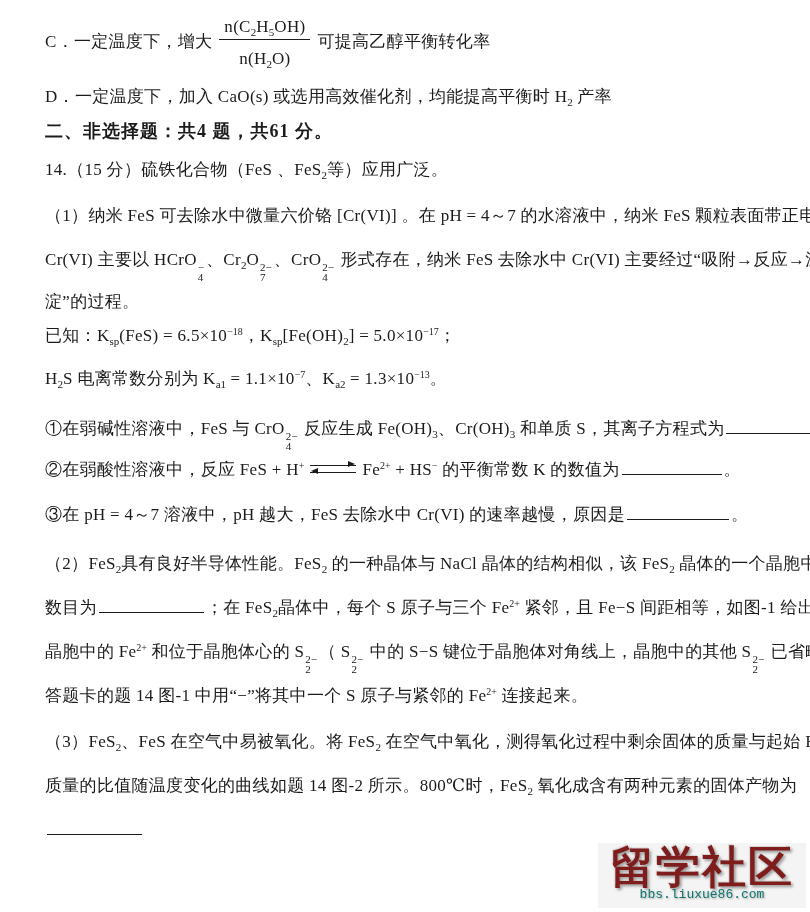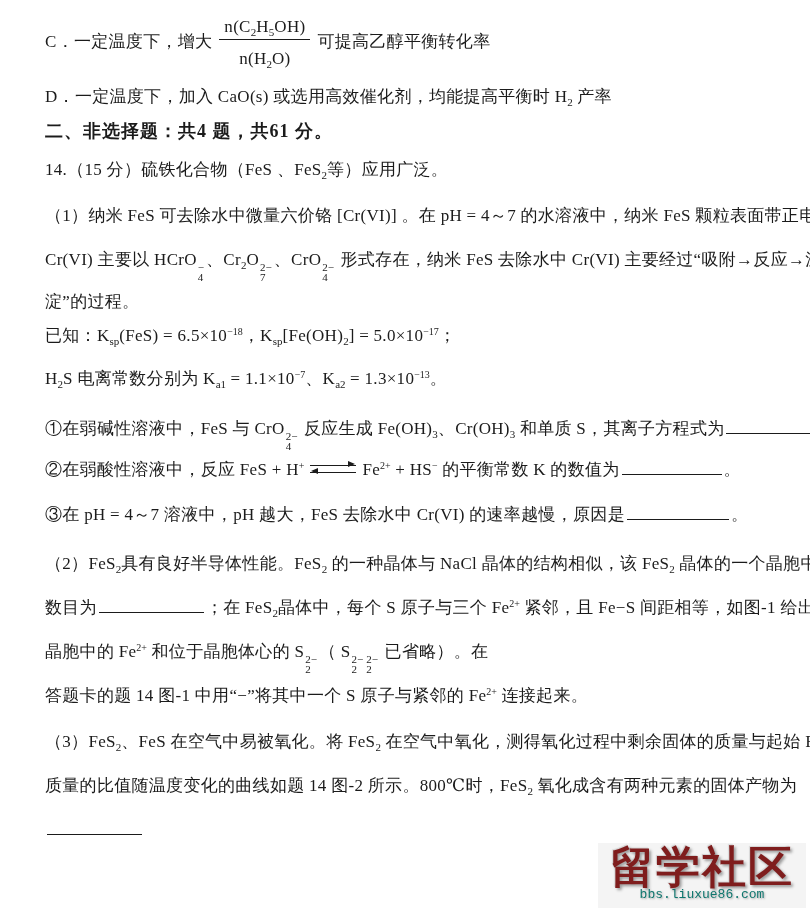--- a/index.html
+++ b/index.html
@@ -123,21 +123,21 @@
       <div class="line"><span>②在弱酸性溶液中，反应 FeS + H</span><sup class="sp">+</sup><span class="eq"><i class="t"></i><i class="b"></i></span><span>Fe</span><sup class="sp">2+</sup><span> + HS</span><sup class="sp">−</sup><span> 的平衡常数 K 的数值为</span><span class="blank" style="width: 100px;"></span><span>。</span></div>
       <div class="line"><span>③在 pH = 4～7 溶液中，pH 越大，FeS 去除水中 Cr(VI) 的速率越慢，原因是</span><span class="blank" style="width: 102px;"></span><span>。</span></div>
       <div class="line"><span>（2）FeS</span><sub class="sb">2</sub><span>具有良好半导体性能。FeS</span><sub class="sb">2</sub><span> 的一种晶体与 NaCl 晶体的结构相似，该 FeS</span><sub class="sb">2</sub><span> 晶体的一个晶胞中 S</span></div>
       <div class="line"><span>数目为</span><span class="blank" style="width: 105px;"></span><span>；在 FeS</span><sub class="sb">2</sub><span>晶体中，每个 S 原子与三个 Fe</span><sup class="sp">2+</sup><span> 紧邻，且 Fe−S 间距相等，如图-1 给出了 FeS</span></div>
       <div class="line"><span>晶胞中的 Fe</span><sup class="sp">2+</sup><span> 和位于晶胞体心的 S</span><span class="ss">
           <span class="up">2−</span>
           <span class="dn">2</span>
         </span><span>（ S</span><span class="ss">
           <span class="up">2−</span>
           <span class="dn">2</span>
-        </span><span class="ss">
+        </span><span> 中的 S−S 键位于晶胞体对角线上，晶胞中的其他 S</span><span class="ss">
           <span class="up">2−</span>
           <span class="dn">2</span>
         </span><span> 已省略）。在</span></div>
       <div class="line"><span>答题卡的题 14 图-1 中用“−”将其中一个 S 原子与紧邻的 Fe</span><sup class="sp">2+</sup><span> 连接起来。</span></div>
       <div class="line"><span>（3）FeS</span><sub class="sb">2</sub><span>、FeS 在空气中易被氧化。将 FeS</span><sub class="sb">2</sub><span> 在空气中氧化，测得氧化过程中剩余固体的质量与起始 FeS</span></div>
       <div class="line"><span>质量的比值随温度变化的曲线如题  14  图-2  所示。800℃时，FeS</span><sub class="sb">2</sub><span> 氧化成含有两种元素的固体产物为</span></div>
       <div class="line"><span class="blank" style="width: 95px;"></span></div>
     </div>
 
   <div class="wm">

